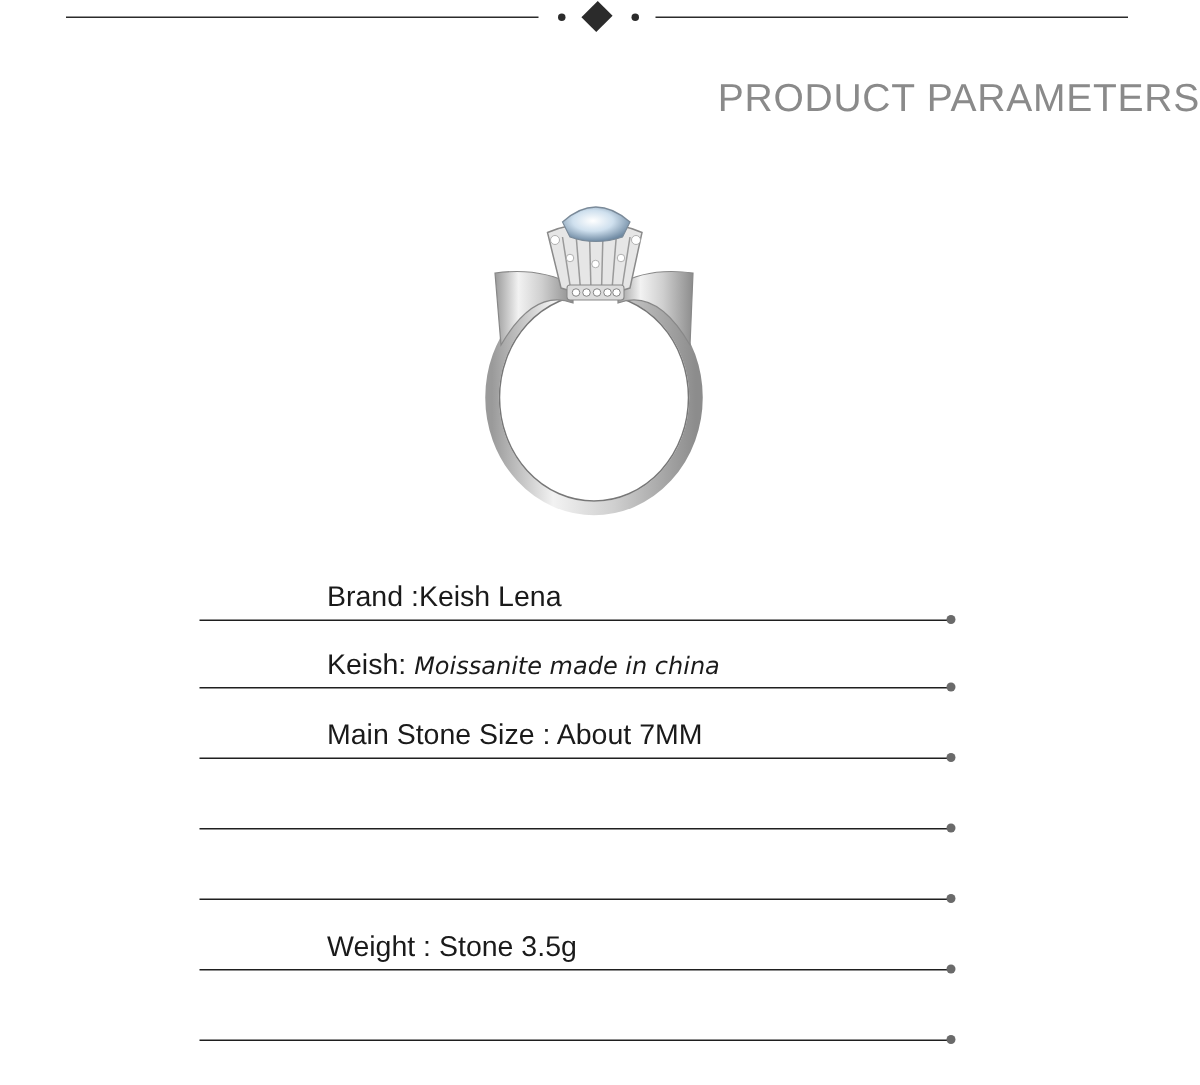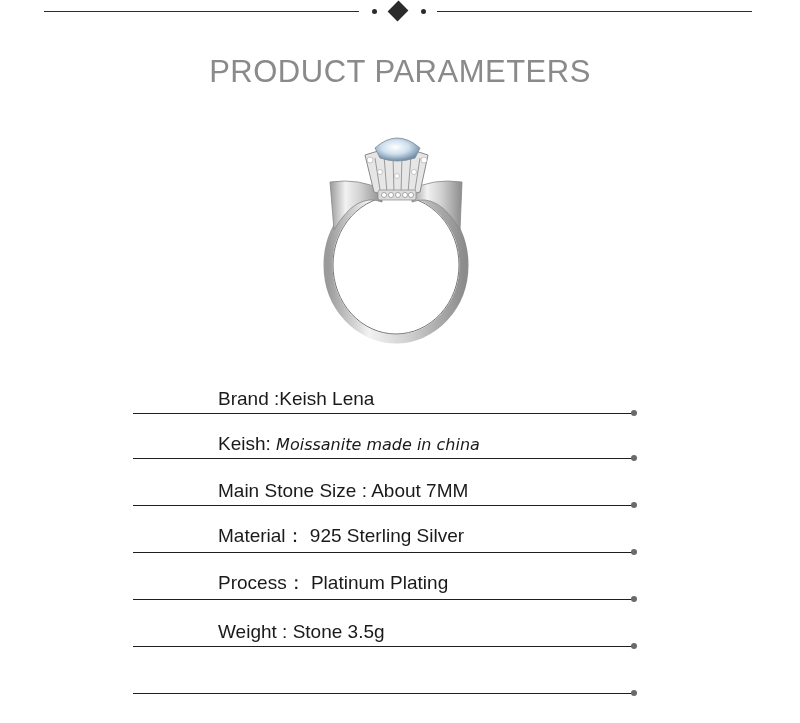--- a/index.html
+++ b/index.html
@@ -6,21 +6,21 @@
     body { width: 800px; height: 723px; position: relative; overflow: hidden; font-family: "Liberation Sans", sans-serif; }
 
     .top-rule { position: absolute; top: 11px; height: 1px; background: #2b2b2b; }
     .top-rule.left { left: 44px; width: 315px; }
     .top-rule.right { left: 437px; width: 315px; }
     .ornament-dot { position: absolute; top: 9px; width: 5px; height: 5px; border-radius: 50%; background: #2b2b2b; }
     .ornament-dot.l { left: 372px; }
     .ornament-dot.r { left: 421px; }
     .ornament-diamond { position: absolute; top: 4px; left: 391px; width: 14px; height: 14px; background: #2b2b2b; transform: rotate(45deg) scaleY(1.1); }
 
-    .page-title { position: absolute; top: 33px; left: 0; width: 800px; text-align: center; font-size: 31px; color: #8a8a8a; letter-spacing: 0.5px; font-weight: normal; }
+    .page-title { position: absolute; top: 33px; left: 0; width: 800px; text-align: right; font-size: 26px; color: #8a8a8a; letter-spacing: 0.5px; font-weight: normal; }
 
     .ring-wrap { position: absolute; left: 320px; top: 130px; width: 170px; height: 215px; }
 
     .param-row { position: absolute; left: 133px; width: 504px; height: 44px; }
     .param-text { position: absolute; left: 85px; bottom: 4px; font-size: 19px; color: #1a1a1a; white-space: nowrap; }
     .param-text .val-italic { font-family: "DejaVu Sans", sans-serif; font-style: italic; font-size: 16px; }
     .param-line { position: absolute; left: 0; bottom: 0; width: 500px; height: 1.5px; background: #1f1f1f; }
     .param-dot { position: absolute; right: 0; bottom: -2px; width: 6px; height: 6px; border-radius: 50%; background: #6a6a6a; }
   </style>
 </head>
@@ -101,27 +101,25 @@
     <div class="param-dot"></div>
   </div>
 
   <div class="param-row" style="top:462px;">
     <span class="param-text"><span>Main Stone Size : </span><span>About 7MM</span></span>
     <div class="param-line"></div>
     <div class="param-dot"></div>
   </div>
 
   <div class="param-row" style="top:509px;">
-    <span class="param-text"><span>Material： </span><span>925 Sterling Silver</span></span>
     <div class="param-line"></div>
     <div class="param-dot"></div>
   </div>
 
   <div class="param-row" style="top:556px;">
-    <span class="param-text"><span>Process：  </span><span>Platinum Plating</span></span>
     <div class="param-line"></div>
     <div class="param-dot"></div>
   </div>
 
   <div class="param-row" style="top:603px;">
     <span class="param-text"><span>Weight : </span><span>Stone 3.5g</span></span>
     <div class="param-line"></div>
     <div class="param-dot"></div>
   </div>
 

